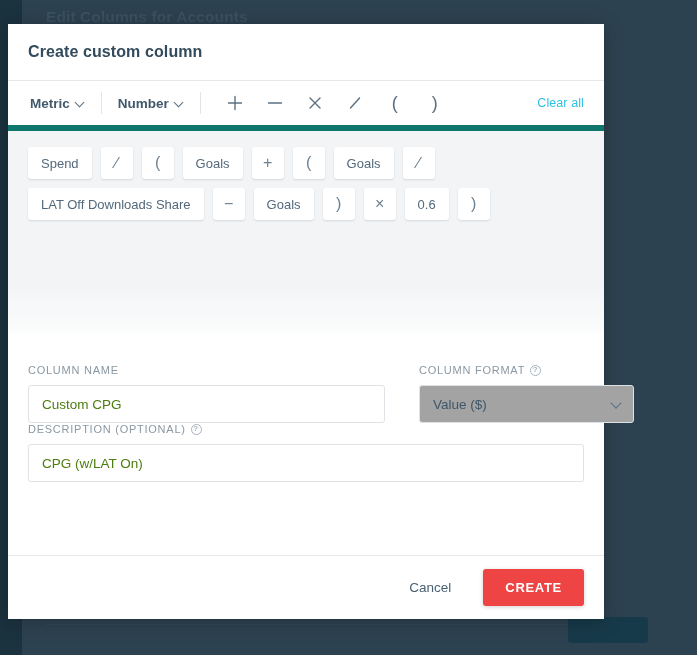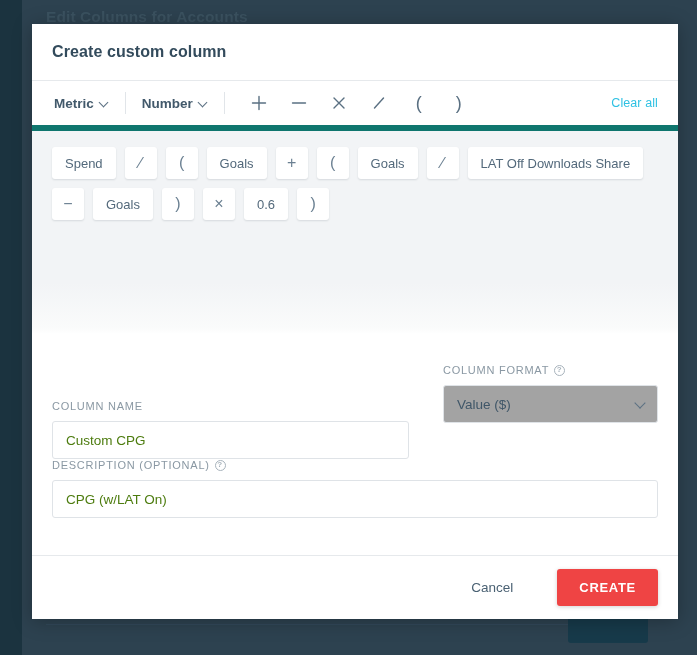--- a/index.html
+++ b/index.html
@@ -54,22 +54,22 @@
   .bg-dialog-body {
     position: absolute;
     left: 22px; top: 630px;
     width: 675px; height: 25px;
     background: #2d4250;
   }
 
   
   .modal {
     position: absolute;
-    left: 32px; top: 24px;
-    width: 646px; height: 595px;
+    left: 8px; top: 24px;
+    width: 596px; height: 595px;
     background: #ffffff;
     box-shadow: 0 2px 18px rgba(0,0,0,.28);
     display: flex;
     flex-direction: column;
   }
 
   
   .modal-header {
     height: 57px;
     flex: none;
@@ -198,21 +198,21 @@
   
   .fields {
     flex: 1 1 auto;
     background: #fff;
     padding: 30px 20px 0 20px;
   }
   .field-row {
     display: flex;
     gap: 34px;
   }
-  .field-col-name { width: 357px; flex: none; margin-top: 36px; }
+  .field-col-name { width: 357px; flex: none; }
   .field-col-format { width: 215px; flex: none; }
   .field-col-full { width: 100%; }
 
   .field-label {
     font-size: 11px;
     letter-spacing: .75px;
     color: #8a98a3;
     text-transform: uppercase;
     margin-bottom: 9px;
     display: flex;
@@ -282,21 +282,21 @@
   }
 
   
   .modal-footer {
     height: 64px;
     flex: none;
     border-top: 1px solid #e6e9ec;
     display: flex;
     align-items: center;
     justify-content: flex-end;
-    gap: 26px;
+    gap: 14px;
     padding: 0 20px;
   }
   .btn-cancel {
     background: none;
     border: none;
     font-family: "Liberation Sans", sans-serif;
     font-size: 13.5px;
     color: #4a6173;
     padding: 10px 18px;
     cursor: pointer;

